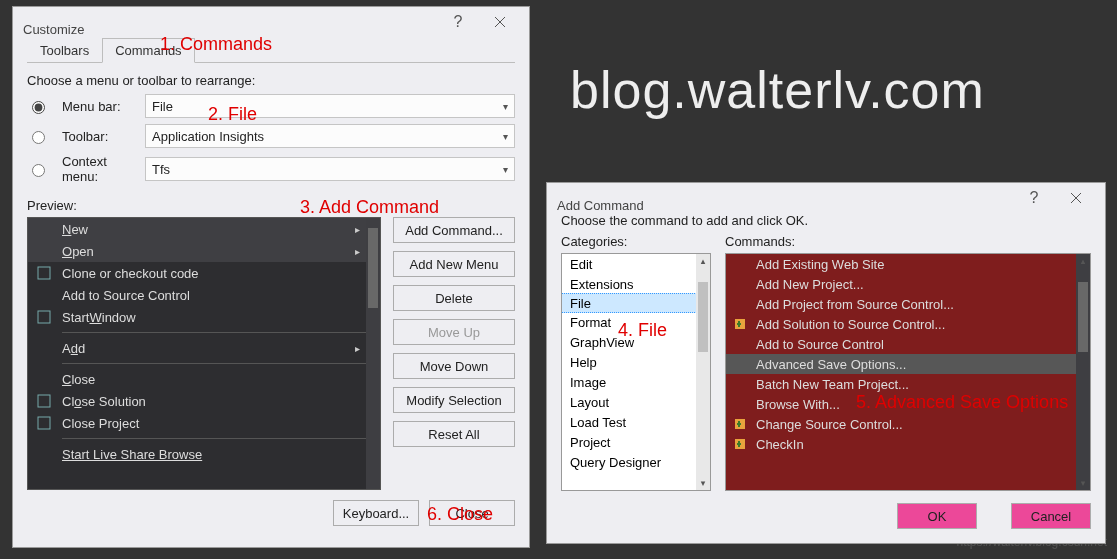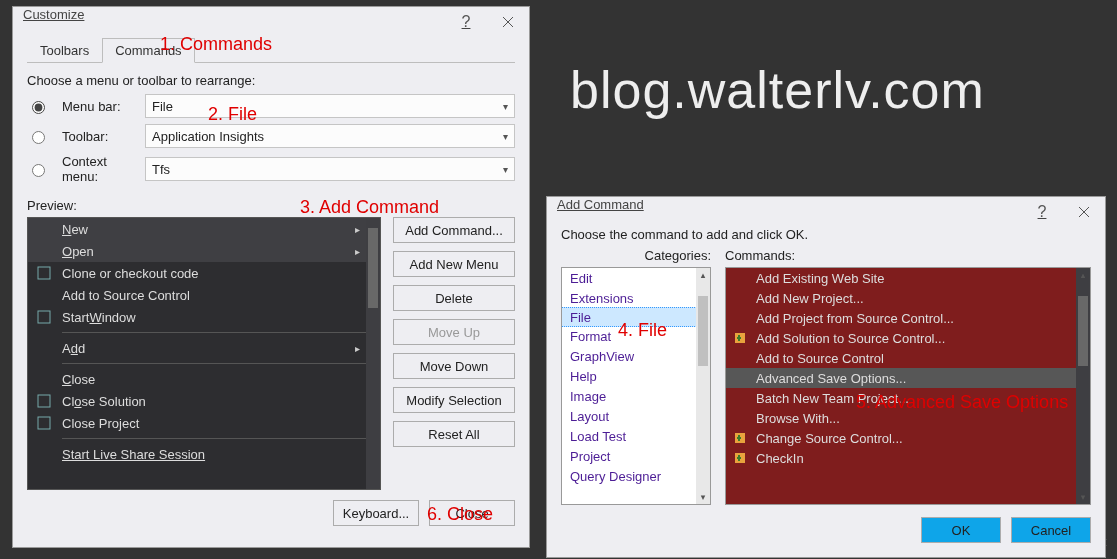--- a/index.html
+++ b/index.html
@@ -38,29 +38,28 @@
     z-index: 500;
   }
   .dialog {
     position: absolute;
     background: #eeeef2;
     border: 1px solid #9a9a9a;
     display: flex;
     flex-direction: column;
   }
   .dlg-customize { left: 12px; top: 6px; width: 518px; height: 542px; }
-  .dlg-addcmd { left: 546px; top: 196px; width: 560px; height: 362px; }
+  .dlg-addcmd { left: 546px; top: 182px; width: 560px; height: 362px; }
   .titlebar {
     height: 30px;
     display: flex;
-    align-items: flex-start;
-    padding: 0 0 0 10px;
+    align-items: flex-end;
+    padding: 0 8px 0 10px;
     color: #444;
     font-size: 13px;
-    text-decoration: underline;
   }
   .titlebar .spacer { flex: 1; }
   .title-btn {
     width: 42px;
     height: 30px;
     display: flex;
     align-items: center;
     justify-content: center;
     color: #555;
     font-size: 16px;
@@ -157,34 +156,34 @@
   .preview-scrollbar {
     position: absolute; right: 0; top: 0; bottom: 0; width: 14px; background: #3e3e42;
   }
   .preview-scrollbar .thumb {
     position: absolute; left: 2px; right: 2px; top: 10px; height: 80px; background: #686868;
   }
   
   .addcmd-body { padding: 0 14px 14px 14px; flex:1; display:flex; flex-direction:column; }
   .cols { display:flex; gap:14px; flex:1; min-height:0; }
   .col { display:flex; flex-direction:column; }
-  .col.cats { width: 150px; text-align: right; }
+  .col.cats { width: 150px; }
   .col.cmds { flex: 1; }
   .col-label { color:#222; margin-bottom:4px; }
   .listbox {
     border: 1px solid #999;
     background: #fff;
     flex: 1;
     position: relative;
     overflow: hidden;
   }
   .listbox.dark { background: #7f1d1d; }
   .list-item {
     padding: 2px 8px;
-    color: #4c1d95;
+    color: #000000;
     font-size: 13px;
     height: 20px;
     display:flex; align-items:center;
     position: relative;
   }
   .list-item.dark { color: #ddd; padding-left: 30px; }
   .list-item.dark.sel { background: #575757; padding-left: 30px; }
   .list-item.sel-light {
     background: #cde8ff;
     border: 1px dotted #3399ff;
@@ -192,21 +191,21 @@
   }
   .list-scroll {
     position:absolute; right:0; top:0; bottom:0; width:14px; background:#e8e8e8;
     display:flex; flex-direction:column;
   }
   .list-scroll.dark { background:#3e3e42; }
   .list-scroll .thumb { flex:0 0 70px; margin:14px 2px; background:#c0c0c0; }
   .list-scroll.dark .thumb { background:#686868; }
   .list-scroll .arrow-btn { height:14px; display:flex; align-items:center; justify-content:center; color:#555; font-size:9px; }
   .addcmd-footer { margin-top: 12px; display:flex; justify-content:flex-end; gap:10px; }
-  .addcmd-footer .btn { width: 80px; background:#0ea5e9; }
+  .addcmd-footer .btn { width: 80px; background:#ec4899;margin-left:24px; }
   .cmd-icon { position:absolute; left:6px; width:16px; height:16px; display:flex; align-items:center; justify-content:center; }
 </style>
 </head>
 <body>
 
 <div class="watermark">blog.walterlv.com</div>
 <div class="url-watermark">https://walterlv.blog.csdn.net</div>
 
 <div class="anno" style="left:160px; top:34px;">1. Commands</div>
 <div class="anno" style="left:208px; top:104px;">2. File</div>
@@ -330,21 +329,21 @@
           <div class="menu-item">
             <span class="menu-icon">
               <svg width="14" height="14" viewBox="0 0 14 14">
                 <rect x="1" y="1" width="12" height="12" fill="none" stroke="#7aa" stroke-width="1"></rect>
               </svg>
             </span>
             <span>Close Project</span>
           </div>
           <div class="menu-sep"></div>
           <div class="menu-item">
-            <span style="text-decoration: underline;">Start Live Share Session</span>
+            <span style="text-decoration: underline;">Start Live Share Browse</span>
           </div>
           <div class="preview-scrollbar">
             <div class="thumb"></div>
           </div>
         </div>
       <div class="side-buttons">
         <div class="btn">Add Command...</div>
         <div class="btn">Add New Menu</div>
         <div class="btn">Delete</div>
         <div class="btn disabled">Move Up</div>

